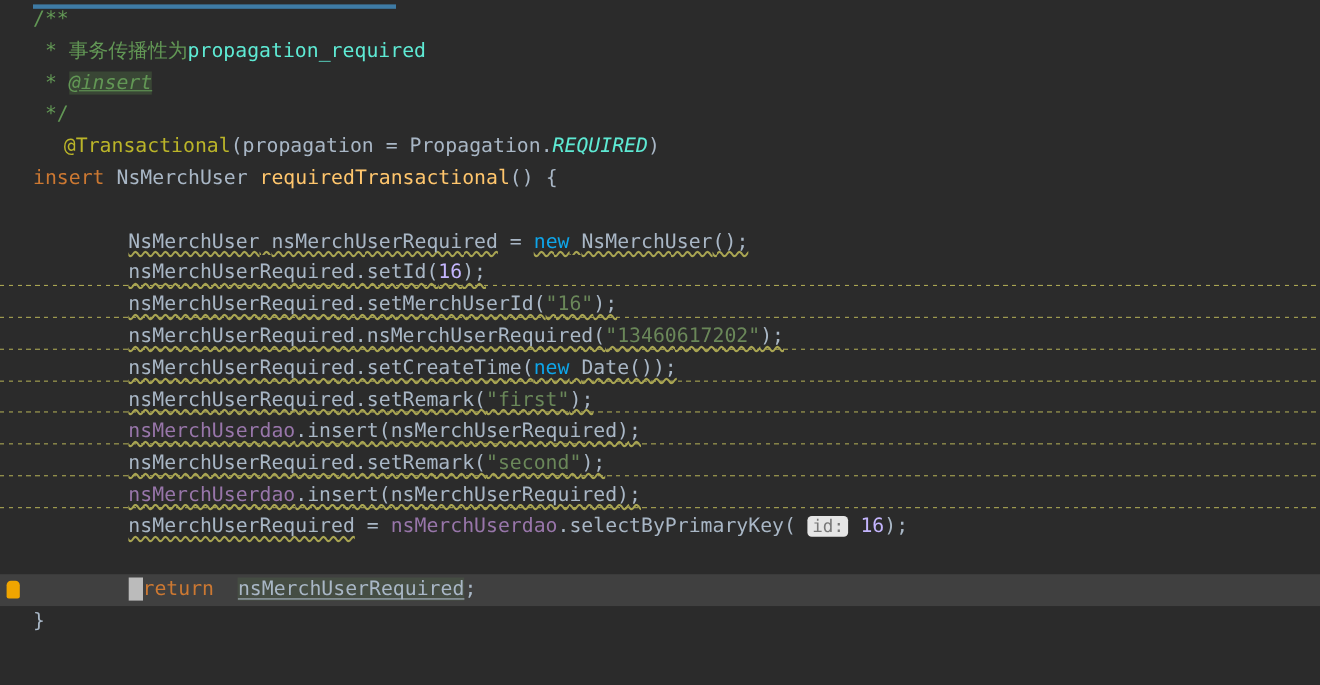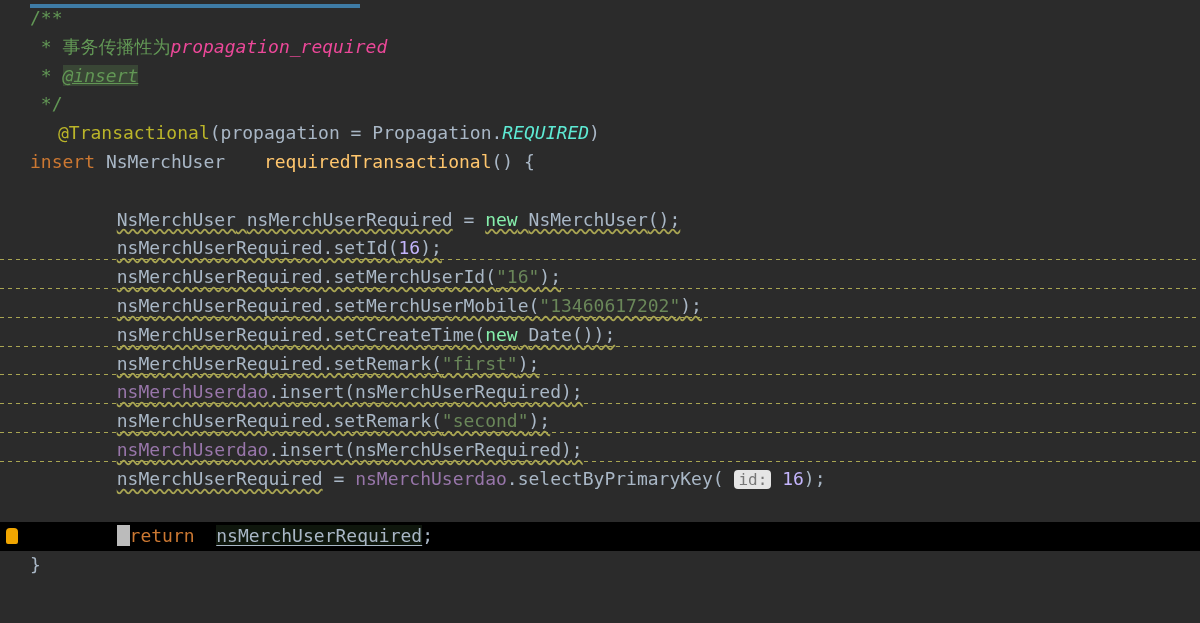--- a/index.html
+++ b/index.html
@@ -15,32 +15,32 @@
   padding-top: 4px;
 }
 .editor { position: relative; }
 .line { white-space: pre; padding-left: 30px; position: relative; height: 28.8px; }
 .top-bar { position: absolute; top: 0; left: 30px; width: 330px; height: 4px; background: #3e7ba5; z-index: 5; }
 .bulb {
   position: absolute; left: 6px; width: 12px; height: 16px;
   background: #f0a500; border-radius: 4px 4px 2px 2px;
   top: 6px;
 }
-.current-line { background: #000000; }
+.current-line { background: #404040; }
 .caret { background: #bbb; color: #2b2b2b; padding: 0 1px; }
 
 
 .comment { color: #629755; }
-.comment-it { color: #ec4899; font-style: italic; }
+.comment-it { color: #5eead4; }
 .doc-tag { color: #629755; font-style: italic; text-decoration: underline; background: rgba(98,151,85,0.25); }
 .anno { color: #bbb529; margin-left: 28px; }
 .keyword { color: #cc7832; }
-.kw-new { color: #86efac; }
+.kw-new { color: #0ea5e9; }
 .type { color: #a9b7c6; }
-.method { color: #ffc66d; margin-left: 28px; }
+.method { color: #ffc66d; }
 .field { color: #9876aa; }
 .const { color: #5eead4; font-style: italic; }
 .num { color: #c4b5fd; }
 .str { color: #6a8759; }
 .paren, .punct { color: #a9b7c6; }
 .hint { color: #787878; background: #e5e5e5; border-radius: 4px; padding: 0 4px; font-size: 16px; }
 
 .w-under {
   text-decoration: underline wavy #a9a552;
   text-decoration-skip-ink: none;
@@ -71,21 +71,21 @@
 <div class="line"><span class="keyword">insert</span><span> </span><span class="type">NsMerchUser</span><span> </span><span class="method">requiredTransactional</span><span class="paren">()</span><span class="punct"> {</span></div>
 
 <div class="line"> </div>
 
 <div class="line">        <span class="type w-under">NsMerchUser</span><span class="w-under"> </span><span class="type w-under">nsMerchUserRequired</span><span class="punct"> = </span><span class="kw-new w-under">new</span><span class="w-under"> </span><span class="type w-under">NsMerchUser</span><span class="punct w-under">();</span></div>
 
 <div class="line"><span class="w-line"></span>        <span class="type w-under">nsMerchUserRequired</span><span class="punct w-under">.setId(</span><span class="num w-under">16</span><span class="punct w-under">);</span></div>
 
 <div class="line"><span class="w-line"></span>        <span class="type w-under">nsMerchUserRequired</span><span class="punct w-under">.setMerchUserId(</span><span class="str w-under">"16"</span><span class="punct w-under">);</span></div>
 
-<div class="line"><span class="w-line"></span>        <span class="type w-under">nsMerchUserRequired</span><span class="punct w-under">.setMerchUserMobile(</span><span class="str w-under">"13460617202"</span><span class="punct w-under">);</span></div>
+<div class="line"><span class="w-line"></span>        <span class="type w-under">nsMerchUserRequired</span><span class="punct w-under">.nsMerchUserRequired(</span><span class="str w-under">"13460617202"</span><span class="punct w-under">);</span></div>
 
 <div class="line"><span class="w-line"></span>        <span class="type w-under">nsMerchUserRequired</span><span class="punct w-under">.setCreateTime(</span><span class="kw-new w-under">new</span><span class="w-under"> </span><span class="type w-under">Date</span><span class="punct w-under">());</span></div>
 
 <div class="line"><span class="w-line"></span>        <span class="type w-under">nsMerchUserRequired</span><span class="punct w-under">.setRemark(</span><span class="str w-under">"first"</span><span class="punct w-under">);</span></div>
 
 <div class="line"><span class="w-line"></span>        <span class="field w-under">nsMerchUserdao</span><span class="punct w-under">.insert(nsMerchUserRequired)</span><span class="punct w-under">;</span></div>
 
 <div class="line"><span class="w-line"></span>        <span class="type w-under">nsMerchUserRequired</span><span class="punct w-under">.setRemark(</span><span class="str w-under">"second"</span><span class="punct w-under">);</span></div>
 
 <div class="line"><span class="w-line"></span>        <span class="field w-under">nsMerchUserdao</span><span class="punct w-under">.insert(nsMerchUserRequired)</span><span class="punct w-under">;</span></div>

